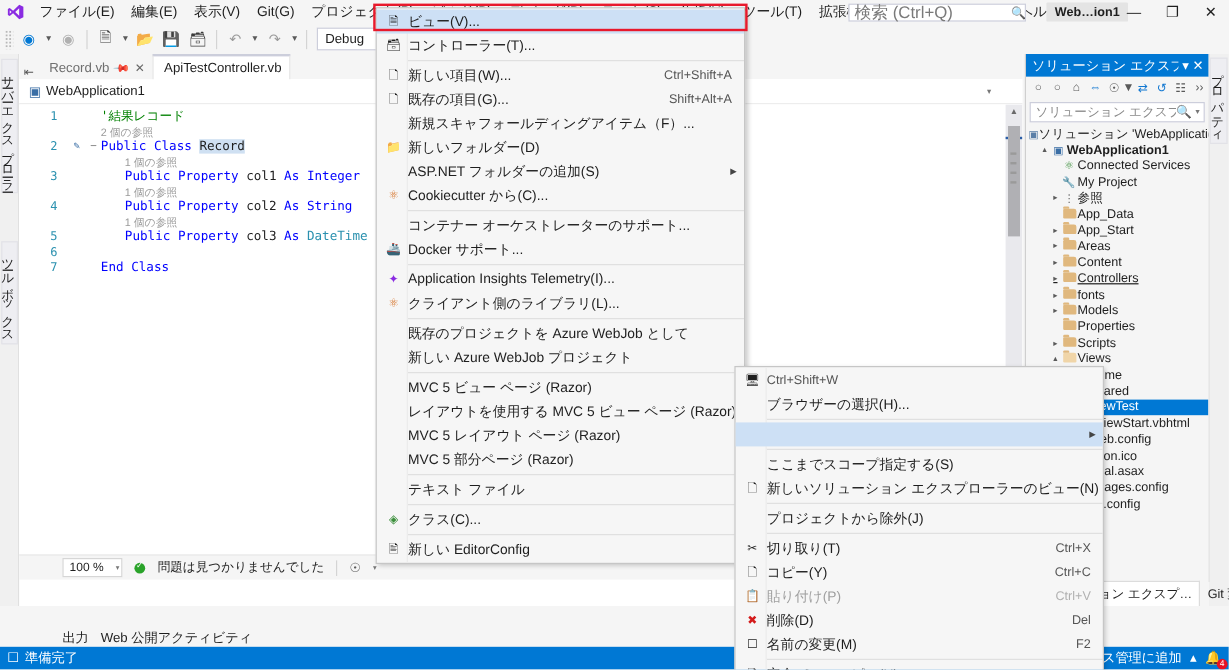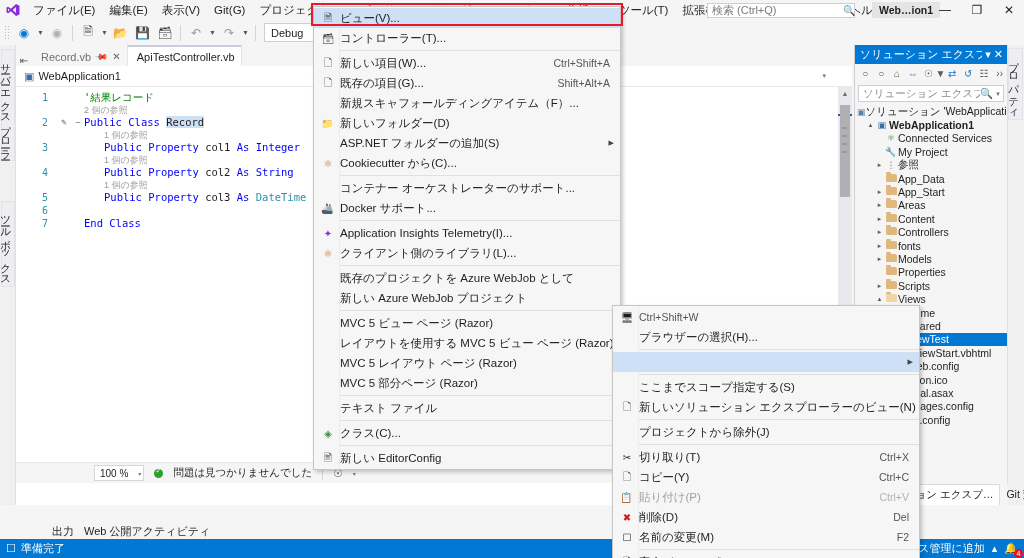--- a/index.html
+++ b/index.html
@@ -22,21 +22,21 @@
     width: 26px; height: 20px; display: flex; align-items: center; justify-content: center;
   }
   .menubar { display: flex; align-items: center; height: 20px; }
   .menubar .mi {
     padding: 0 7px; height: 20px; line-height: 20px; font-size: 11.5px; color: #1e1e1e;
     white-space: nowrap; cursor: default;
   }
 
   .search-box {
     position: absolute; left: 707px; top: 3px; width: 148px; height: 15px;
-    border: 1px solid #cccedb; background: #fff; font-size: 11px;
+    border: 1px solid #cccedb; background: #fff; font-size: 14px;
     color: #7a7a7a; padding: 0 16px 0 4px; line-height: 13px;
   }
   .search-ico {
     position: absolute; left: 843px; top: 5px; font-size: 10px; color: #4d4d4d;
   }
   .acct {
     position: absolute; left: 872px; top: 2px; height: 16px; padding: 0 7px;
     background: #e4e4e4; font-size: 10.5px; font-weight: bold; line-height: 16px;
     color: #1e1e1e; border-radius: 1px;
   }
@@ -148,21 +148,21 @@
     font-size: 7px; line-height: 14px; color: #6a6a6a; }
   .vscroll .mark { position: absolute; left: 4px; width: 5px; height: 2px; background: #9a9a9a; }
   .vscroll .caret-mark { position: absolute; left: 0; width: 14px; height: 2px; background: #2b5ea7; }
 
   .statusline {
     position: absolute; left: 0; bottom: 22px; width: 836px; height: 21px;
     background: #f5f5f5; border-top: 1px solid #e8e8e8;
     display: flex; align-items: center; padding-left: 36px; gap: 10px; font-size: 10.5px;
   }
   .zoom-combo { display: flex; align-items: center; border: 1px solid #d6d6d6; background: #fff;
-    height: 16px; padding: 0 2px 0 5px; font-size: 10px; gap: 10px; margin-left: 42px; }
+    height: 16px; padding: 0 2px 0 5px; font-size: 10px; gap: 10px; }
   .zoom-combo .cc { font-size: 6px; color: #777; }
   .ok-dot { width: 9px; height: 9px; border-radius: 50%; background: #2aa32a; display: inline-block;
     position: relative; }
   .ok-dot::after { content: "✓"; position: absolute; left: 1px; top: -2px; font-size: 7px; color: #fff; }
   .sl-sep { width: 1px; height: 13px; background: #d4d4d4; }
 
   
   .sexp {
     position: absolute; left: 854px; top: 45px; width: 153px; height: 460px; background: #f5f5f5;
     border-left: 1px solid #cfcfcf;
@@ -506,21 +506,21 @@
         <div class="trow" style="padding-left: 20px;">
           <span class="tarrow">▸</span>
           <span class="tico"><span class="folder-ico"></span></span>
           <span>Areas</span>
         </div>
         <div class="trow" style="padding-left: 20px;">
           <span class="tarrow">▸</span>
           <span class="tico"><span class="folder-ico"></span></span>
           <span>Content</span>
         </div>
-        <div class="trow" style="padding-left: 20px;">
+        <div class="trow" style="padding-left: 20px; text-decoration: underline;">
           <span class="tarrow">▸</span>
           <span class="tico"><span class="folder-ico"></span></span>
           <span>Controllers</span>
         </div>
         <div class="trow" style="padding-left: 20px;">
           <span class="tarrow">▸</span>
           <span class="tico"><span class="folder-ico"></span></span>
           <span>fonts</span>
         </div>
         <div class="trow" style="padding-left: 20px;">

